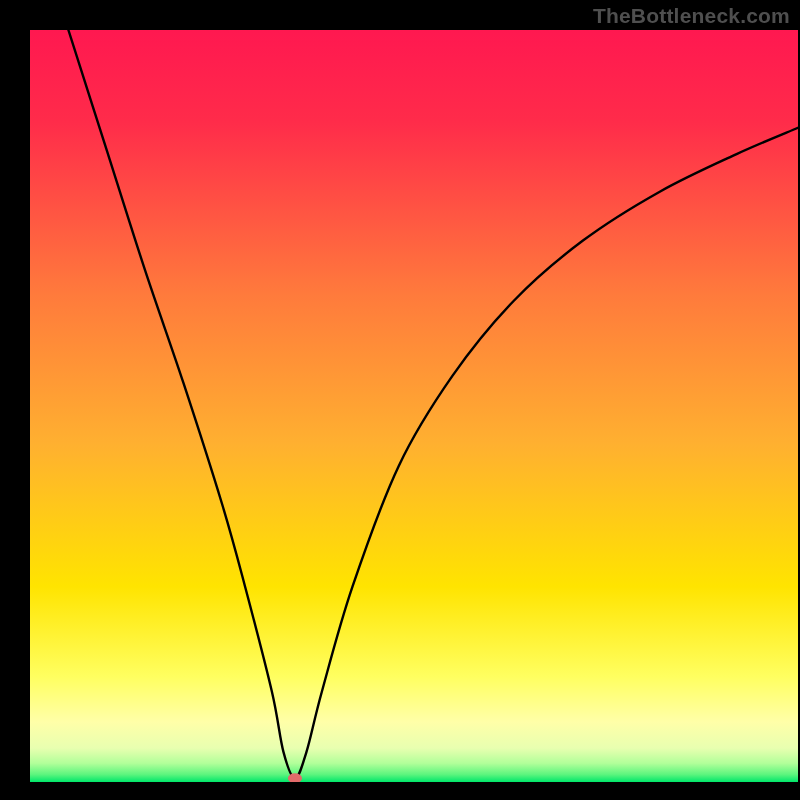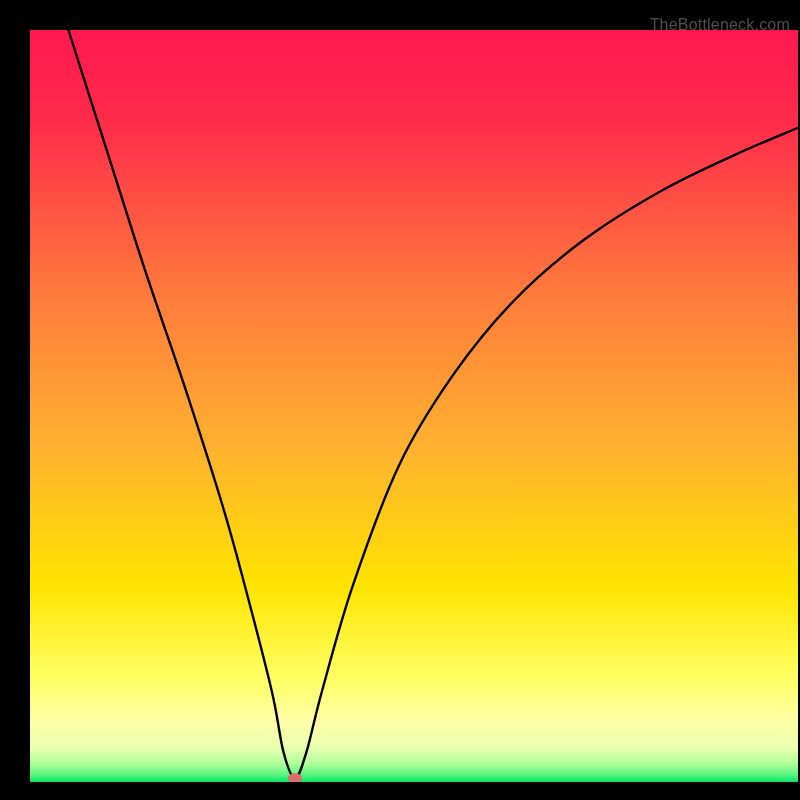--- a/index.html
+++ b/index.html
@@ -15,25 +15,24 @@
     position: relative;
     width: 800px;
     height: 800px;
     background: #000;
   }
   .watermark {
     position: absolute;
     top: 4px;
     right: 10px;
     color: #4f4f4f;
-    font-size: 16px;
-    font-weight: 400;
+    font-size: 21px;
+    font-weight: 700;
     letter-spacing: 0.2px;
     z-index: 20;
-    margin-top: 12px;
   }
   svg {
     position: absolute;
     top: 0;
     left: 0;
   }
 </style>
 </head>
 <body>
 

